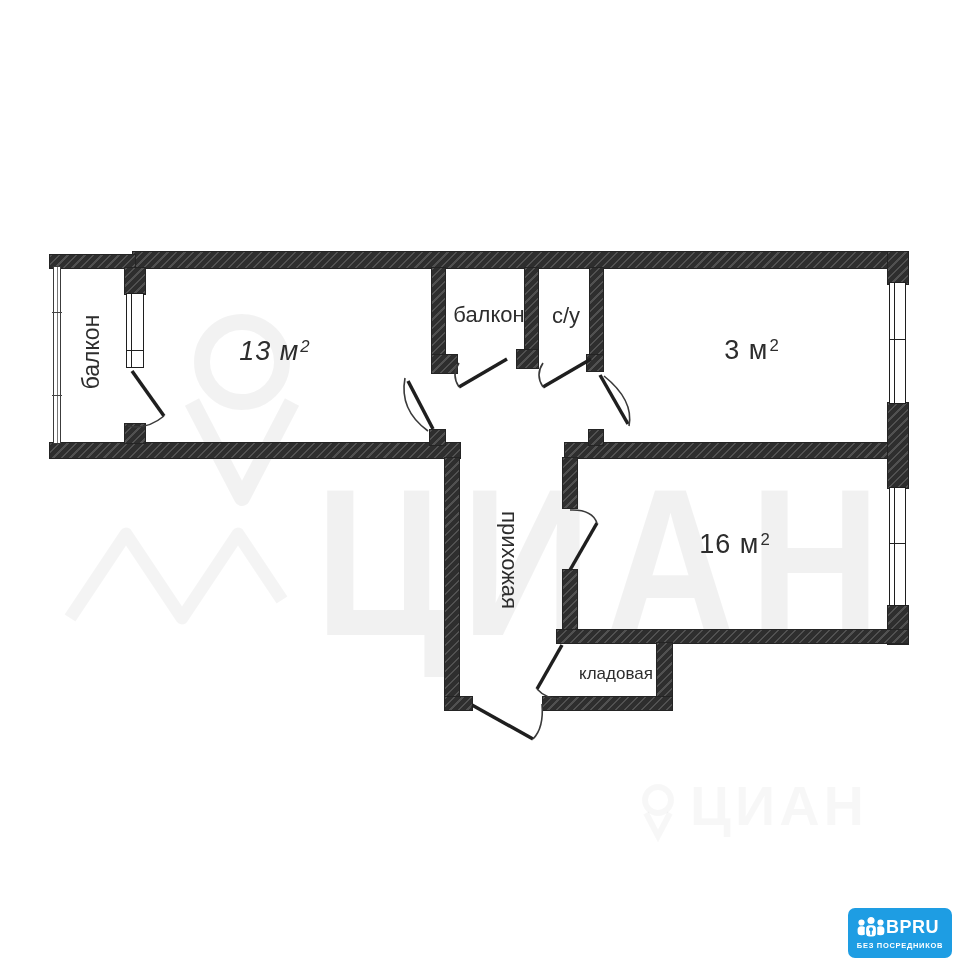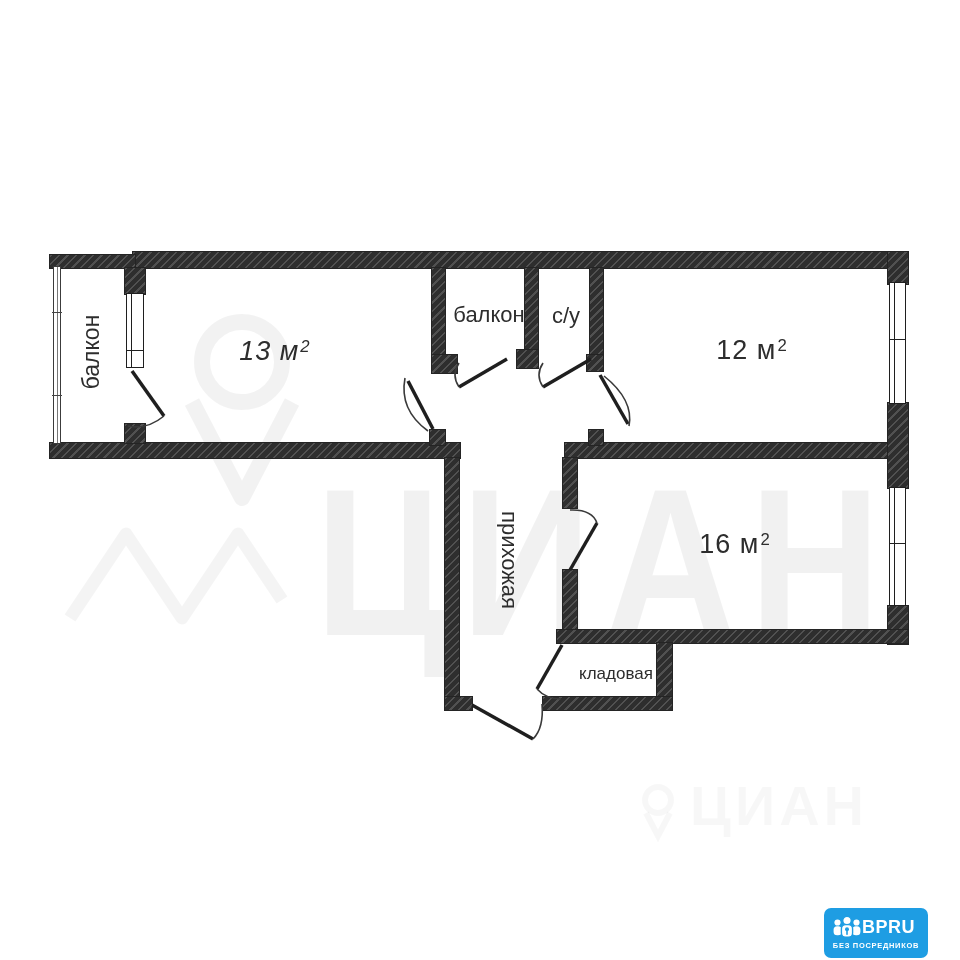--- a/index.html
+++ b/index.html
@@ -31,21 +31,21 @@
   
   .wm-big-text{position:absolute;left:315px;top:458px;font-size:182px;font-weight:700;
       letter-spacing:13px;color:rgba(0,0,0,0.055);transform:scaleY(1.15);
       transform-origin:top left;line-height:1;user-select:none;}
   .wm-small-text{position:absolute;left:690px;top:778px;font-size:56px;font-weight:700;
       letter-spacing:4px;color:rgba(0,0,0,0.033);line-height:1;user-select:none;}
   .wm-svg{position:absolute;left:0;top:0;pointer-events:none;}
   
   .doors-svg{position:absolute;left:0;top:0;z-index:3;pointer-events:none;}
   
-  .badge{position:absolute;left:824px;top:908px;width:104px;height:50px;border-radius:7px;
+  .badge{position:absolute;left:848px;top:908px;width:104px;height:50px;border-radius:7px;
          background:#1e9de3;z-index:5;}
   .badge .brand{position:absolute;left:38px;top:9px;color:#fff;font-size:18px;font-weight:700;
          letter-spacing:0.5px;}
   .badge .tagline{position:absolute;left:0;right:0;top:33px;text-align:center;color:#fff;
          font-size:7.5px;font-weight:700;letter-spacing:0.7px;}
   .badge .icon{position:absolute;left:7px;top:6px;}
   .layer-walls{position:absolute;inset:0;z-index:2;}
   .layer-labels{position:absolute;inset:0;z-index:4;}
 </style>
 </head>
@@ -136,21 +136,21 @@
   </svg>
 
   <div class="layer-labels">
     <div class="lbl name-lg rot-ccw" style="left:91px;top:352px;font-size:23px;">балкон</div>
     <div class="lbl area" style="left:275px;top:351px;font-style:italic;">
       <span>13 м</span><sup>2</sup>
     </div>
     <div class="lbl name-md" style="left:489px;top:315px;">балкон</div>
     <div class="lbl name-md" style="left:566px;top:316px;">с/у</div>
     <div class="lbl area" style="left:752px;top:350px;">
-      <span>12 м</span><sup>2</sup>
+      <span>3 м</span><sup>2</sup>
     </div>
     <div class="lbl name-md rot-cw" style="left:509px;top:560px;">прихожая</div>
     <div class="lbl area" style="left:735px;top:544px;">
       <span>16 м</span><sup>2</sup>
     </div>
     <div class="lbl name-sm" style="left:616px;top:673px;">кладовая</div>
   </div>
 
   <div class="badge">
     <svg class="icon" width="32" height="26" viewBox="0 0 32 26">

